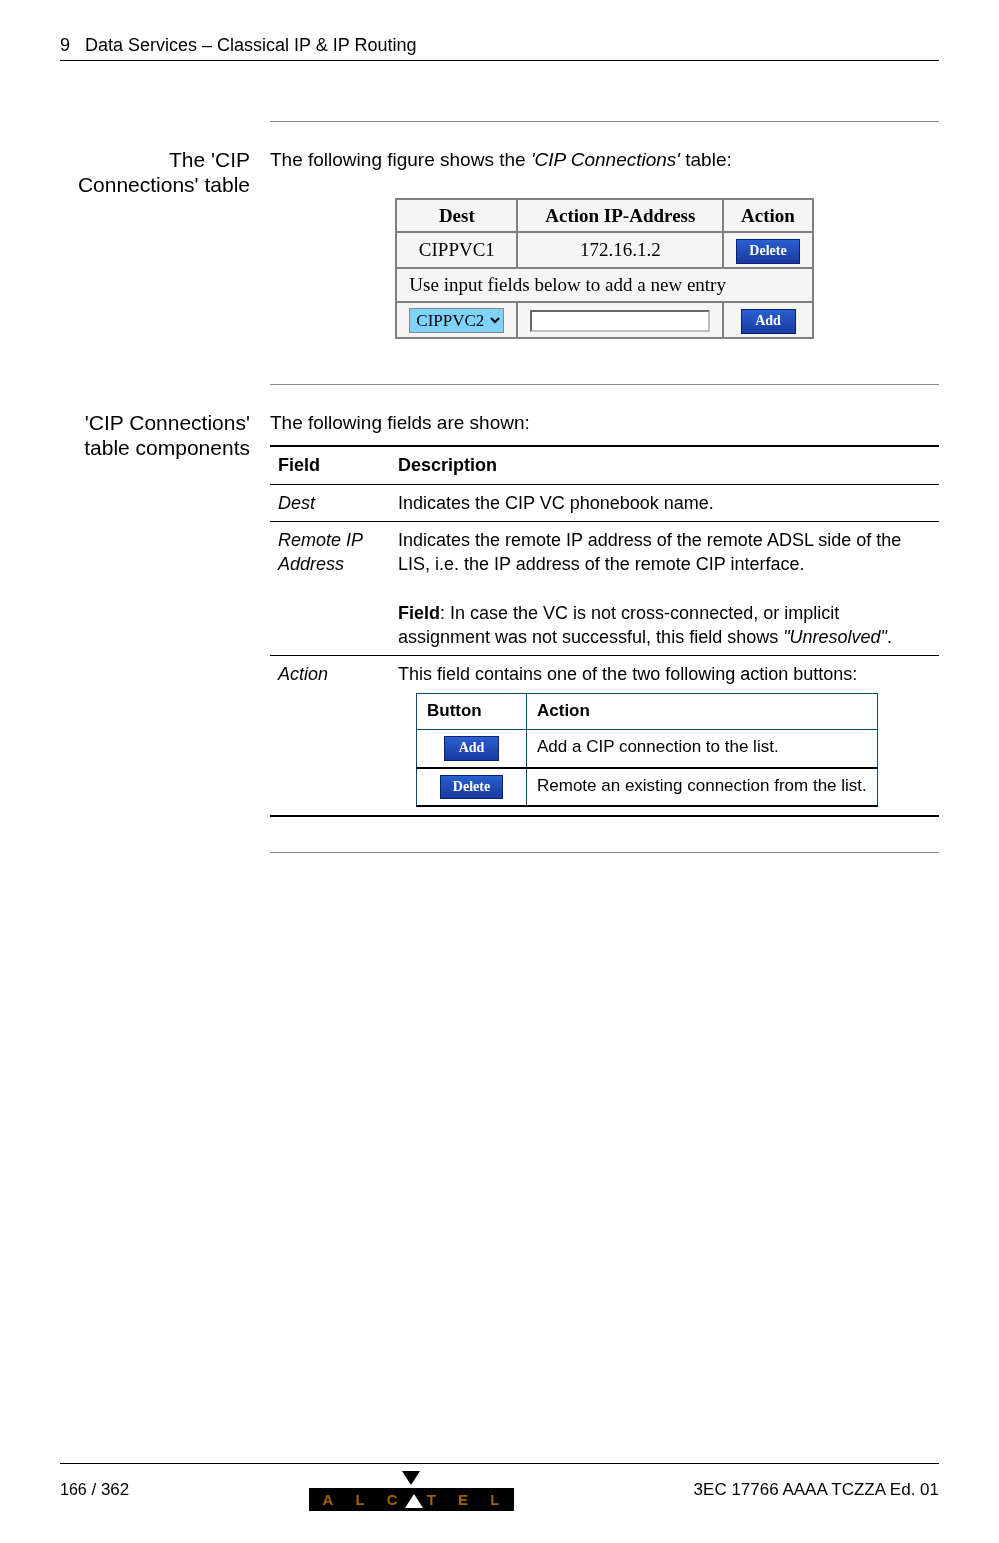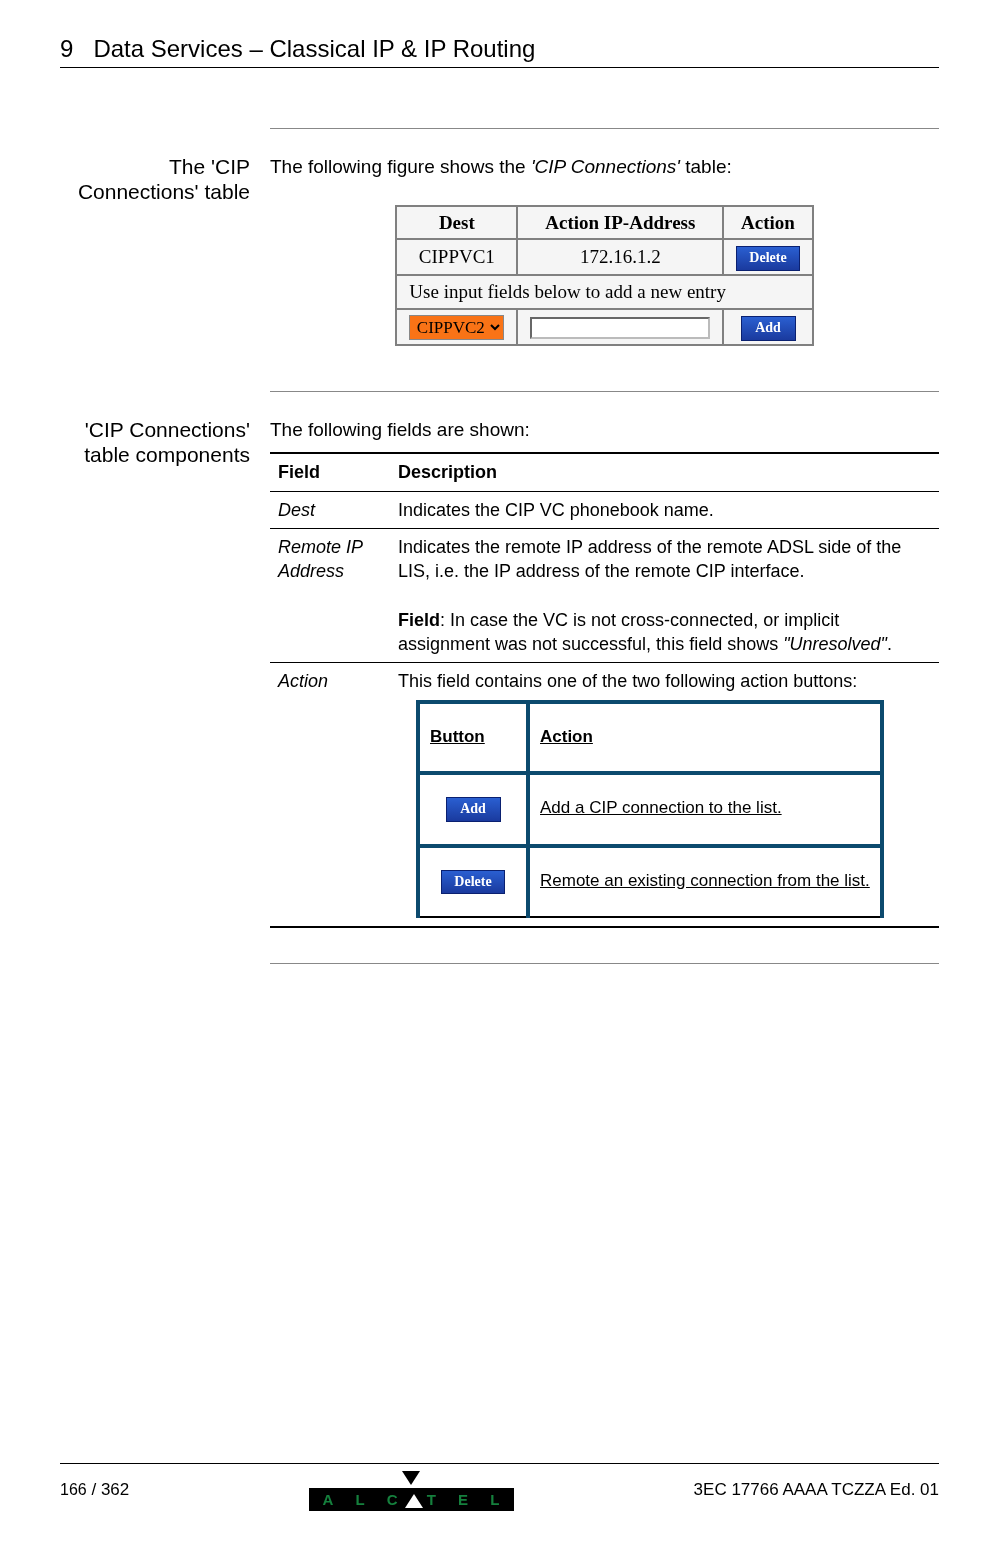--- a/index.html
+++ b/index.html
@@ -10,21 +10,21 @@
     color: #000;
     width: 999px;
     height: 1543px;
     position: relative;
     padding: 35px 60px 35px 60px;
   }
   .header-line {
     border-bottom: 1.5px solid #000;
     padding-bottom: 4px;
     margin-bottom: 60px;
-    font-size: 24px;
+    font-size: 18px;
   }
   .section {
     display: flex;
     margin-bottom: 10px;
   }
   .margin-heading {
     width: 210px;
     flex-shrink: 0;
     text-align: right;
     padding-right: 20px;
@@ -63,23 +63,22 @@
     text-align: center;
     background: #f5f5f5;
   }
   .cip-figure th {
     font-weight: bold;
   }
   .cip-select {
     font-family: inherit;
     font-size: 17px;
     padding: 1px 2px;
-    background: #f97316;
+    background: #7dd3fc;
     border: 1px solid #888;
-    text-align: center;
   }
   .cip-input {
     width: 180px;
     height: 22px;
     border: 2px inset #bbb;
     background: #fff;
   }
   .btn-pill {
     display: inline-block;
     background: linear-gradient(#2a5fd1, #1a3a9e);
@@ -124,25 +123,24 @@
   }
   .note-bold { font-weight: bold; }
   .em { font-style: italic; }
   
   .action-inner {
     border-collapse: collapse;
     margin: 6px 0 2px 18px;
     font-size: 17px;
   }
   .action-inner th, .action-inner td {
-    border: 4px solid #0c4a6e;
-    padding: 22px 10px;
+    border: 1px solid #0c4a6e;
+    padding: 6px 10px;
     text-align: left;
     vertical-align: top;
-    text-decoration: underline;
   }
   .action-inner th.bcol { width: 110px; }
   .action-inner td.bcell { text-align: center; }
   
   .footer {
     position: absolute;
     bottom: 32px;
     left: 60px;
     right: 60px;
     border-top: 1.5px solid #000;
@@ -155,21 +153,21 @@
     font-size: 17px;
   }
   .page-num { font-weight: normal; font-size: 16px; }
   .alcatel-logo {
     display: inline-flex;
     align-items: center;
     gap: 0;
   }
   .alcatel-logo .bar {
     background: #000;
-    color: #15803d;
+    color: #a16207;
     font-family: Arial, sans-serif;
     font-weight: bold;
     letter-spacing: 9px;
     padding: 3px 6px 3px 14px;
     font-size: 15px;
   }
   .alcatel-logo .tri-up {
     display: inline-block;
     width: 0; height: 0;
     border-left: 9px solid transparent;

